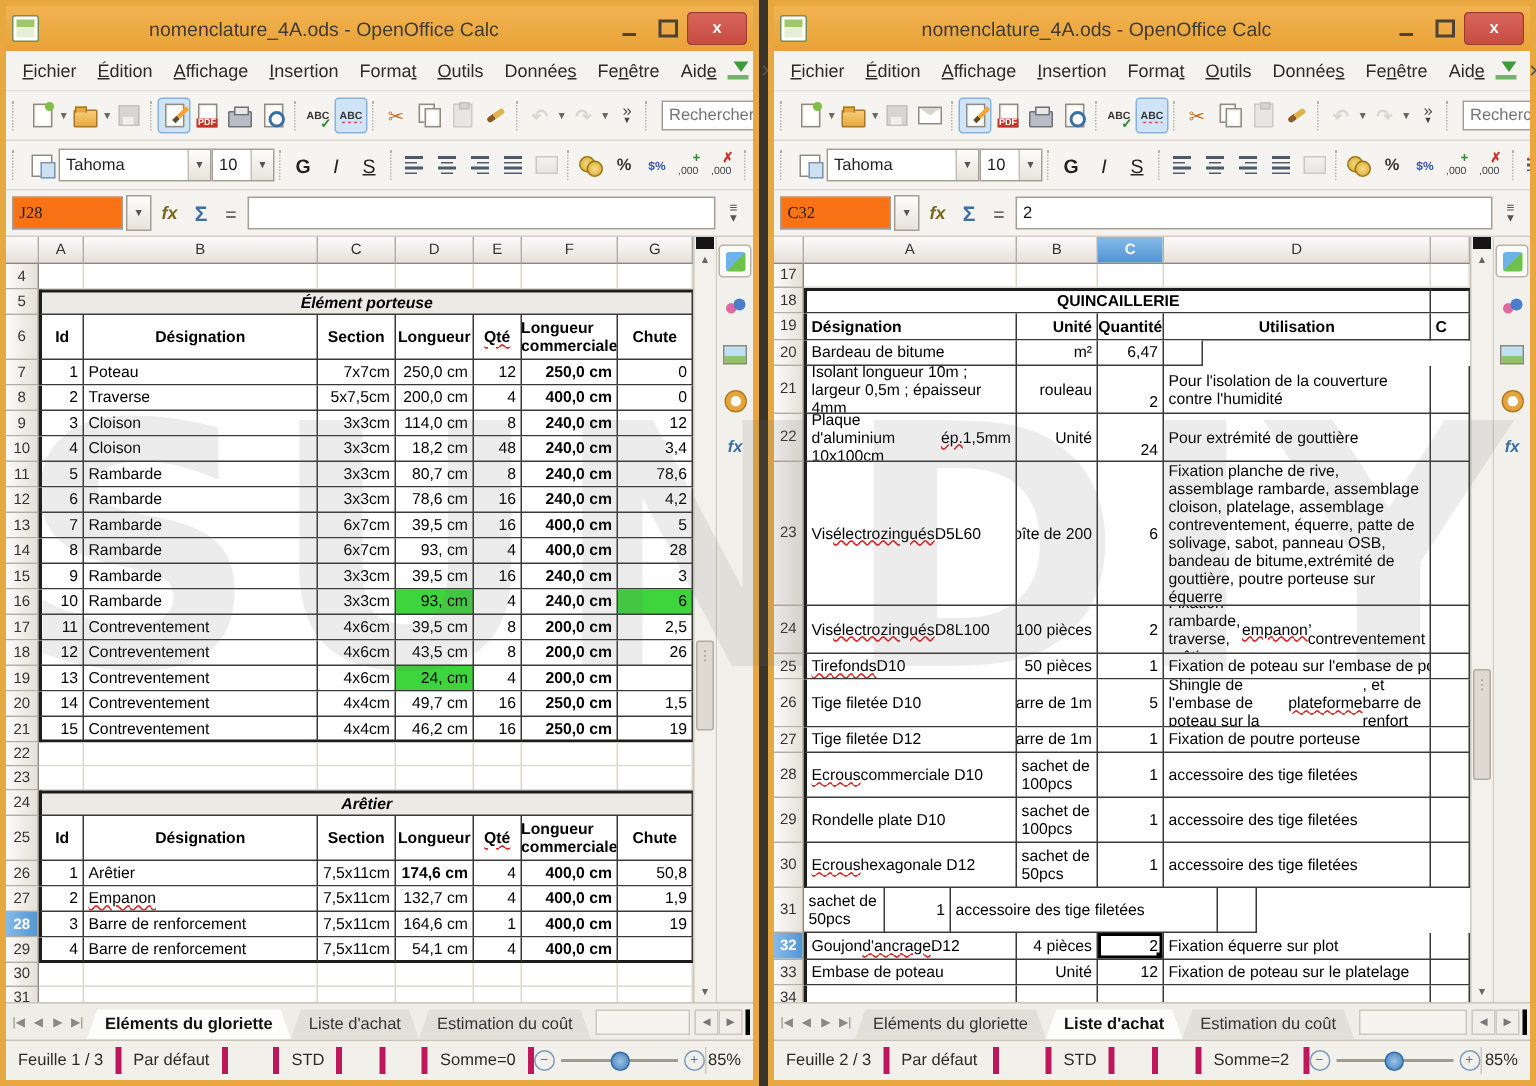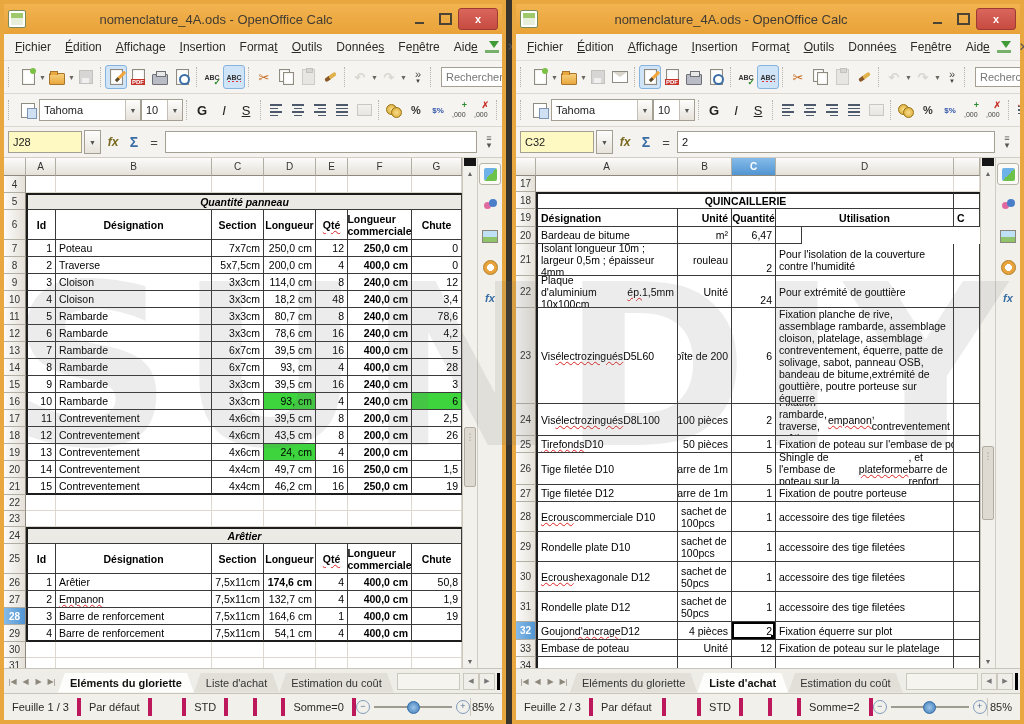--- a/index.html
+++ b/index.html
@@ -81,21 +81,21 @@
   .cross{position:absolute;top:1px;right:3px;font-size:9px;color:#c5332b;font-weight:bold;}
   .indic{display:flex;flex-direction:column;gap:2px;position:relative;}
   .indic i{display:block;width:12px;height:1.5px;background:#4d5a6b;}
   .indic::after{content:"←";position:absolute;left:-2px;top:-7px;color:#c5332b;font-size:9px;}
   .searchwrap{display:flex;align-items:center;margin-left:2px;}
   .searchbox{width:80px;height:18px;border:1px solid #a59f93;background:#fff;font-size:11px;color:#8d887d;padding:0 4px;font-family:"Liberation Sans",sans-serif;}
   .toolbar-spring{flex:1;}
 
   
   .formulabar{height:30px;flex:none;background:#f5f3ef;border-bottom:1px solid #d3cec5;display:flex;align-items:center;padding:0 4px;gap:3px;}
-  .namebox{width:64px;height:20px;border:1px solid #a59f93;background:#fef9c3;font-size:11px;display:flex;align-items:center;padding:0 4px;color:#222;}
+  .namebox{width:64px;height:20px;border:1px solid #a59f93;background:#f97316;font-size:11px;display:flex;align-items:center;padding:0 4px;color:#222;font-family:Liberation Serif, serif;}
   .nb-arrow{width:15px;height:22px;background:linear-gradient(#fdfdfc,#e7e3db);border:1px solid #a59f93;margin-left:-1px;display:flex;align-items:center;justify-content:center;font-size:7px;color:#555;}
   .fxbtn{width:18px;text-align:center;font-size:12px;font-style:italic;color:#7a6a20;font-weight:bold;}
   .sigbtn{width:18px;text-align:center;font-size:14px;color:#3a6ea5;font-weight:bold;}
   .eqbtn{width:16px;text-align:center;font-size:13px;color:#444;}
   .formula-input{flex:1;height:20px;border:1px solid #a59f93;background:#fff;font-size:11px;padding:0 4px;font-family:"Liberation Sans",sans-serif;color:#111;}
   .fb-more{width:18px;height:22px;display:flex;flex-direction:column;align-items:center;justify-content:center;color:#555;font-size:9px;line-height:7px;}
 
   
   .gridwrap{flex:1;display:flex;background:#fff;overflow:hidden;position:relative;}
   .sheet{flex:none;overflow:hidden;}
@@ -381,21 +381,21 @@
           <div class="cell" style="width: 30px; height: 17px;"></div>
           <div class="cell" style="width: 156px; height: 17px;"></div>
           <div class="cell" style="width: 52px; height: 17px;"></div>
           <div class="cell" style="width: 52px; height: 17px;"></div>
           <div class="cell" style="width: 32px; height: 17px;"></div>
           <div class="cell" style="width: 64px; height: 17px;"></div>
           <div class="cell" style="width: 50px; height: 17px;"></div>
         </div>
         <div class="row tblrow tt" style="height: 17px;">
           <div class="rowhdr" style="width: 22px; height: 17px;">5</div>
-          <div class="cell ac bold ital band cfirst" style="width: 436px; height: 17px;">Quantité panneau</div>
+          <div class="cell ac bold ital band cfirst" style="width: 436px; height: 17px;">Élément porteuse</div>
         </div>
         <div class="row tblrow" style="height: 30px;">
           <div class="rowhdr" style="width: 22px; height: 30px;">6</div>
           <div class="cell ac bold cfirst" style="width: 30px; height: 30px;">Id</div>
           <div class="cell ac bold" style="width: 156px; height: 30px;">Désignation</div>
           <div class="cell ac bold" style="width: 52px; height: 30px;">Section</div>
           <div class="cell ac bold" style="width: 52px; height: 30px;">Longueur</div>
           <div class="cell ac bold" style="width: 32px; height: 30px;">
             <span class="ms">Qté</span>
           </div>
@@ -1055,21 +1055,20 @@
             <span class="ms">Ecrous</span>
             <span> hexagonale D12</span>
           </div>
           <div class="cell ar wrap" style="width: 54px; height: 30px;">sachet de 50pcs</div>
           <div class="cell ar" style="width: 44px; height: 30px;">1</div>
           <div class="cell" style="width: 178px; height: 30px;">accessoire des tige filetées</div>
           <div class="cell" style="width: 26px; height: 30px;"></div>
         </div>
         <div class="row tblrow" style="height: 30px;">
           <div class="rowhdr" style="width: 20px; height: 30px;">31</div>
-          <div class="cell cfirst" style="width: 142px; height: 30px;">Rondelle plate D12</div>
           <div class="cell ar wrap" style="width: 54px; height: 30px;">sachet de 50pcs</div>
           <div class="cell ar" style="width: 44px; height: 30px;">1</div>
           <div class="cell" style="width: 178px; height: 30px;">accessoire des tige filetées</div>
           <div class="cell" style="width: 26px; height: 30px;"></div>
         </div>
         <div class="row tblrow" style="height: 18px;">
           <div class="rowhdr sel" style="width: 20px; height: 18px;">32</div>
           <div class="cell cfirst" style="width: 142px; height: 18px;">
             <span>Goujon </span>
             <span class="ms">d'ancrage</span>

